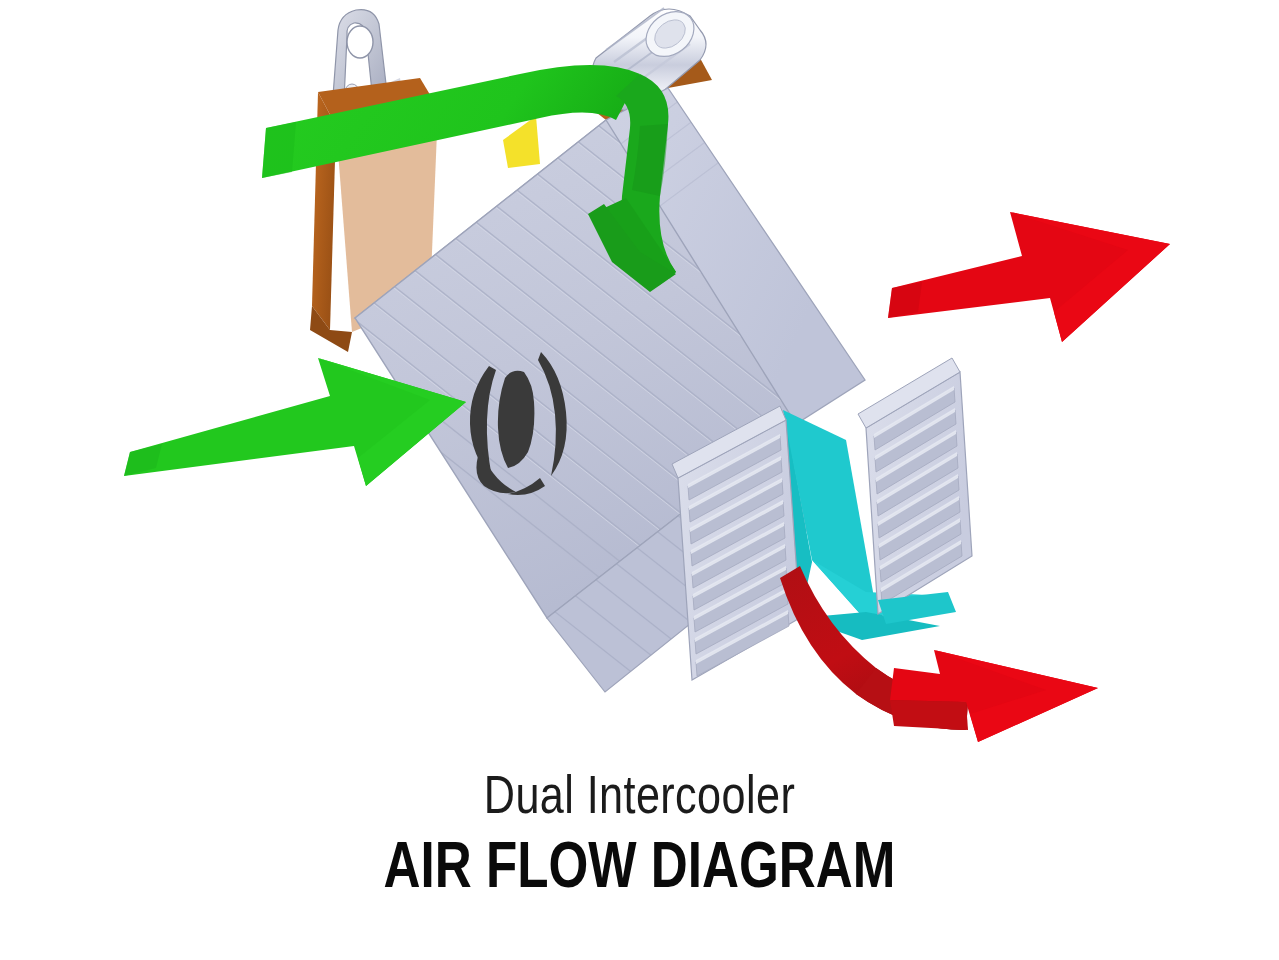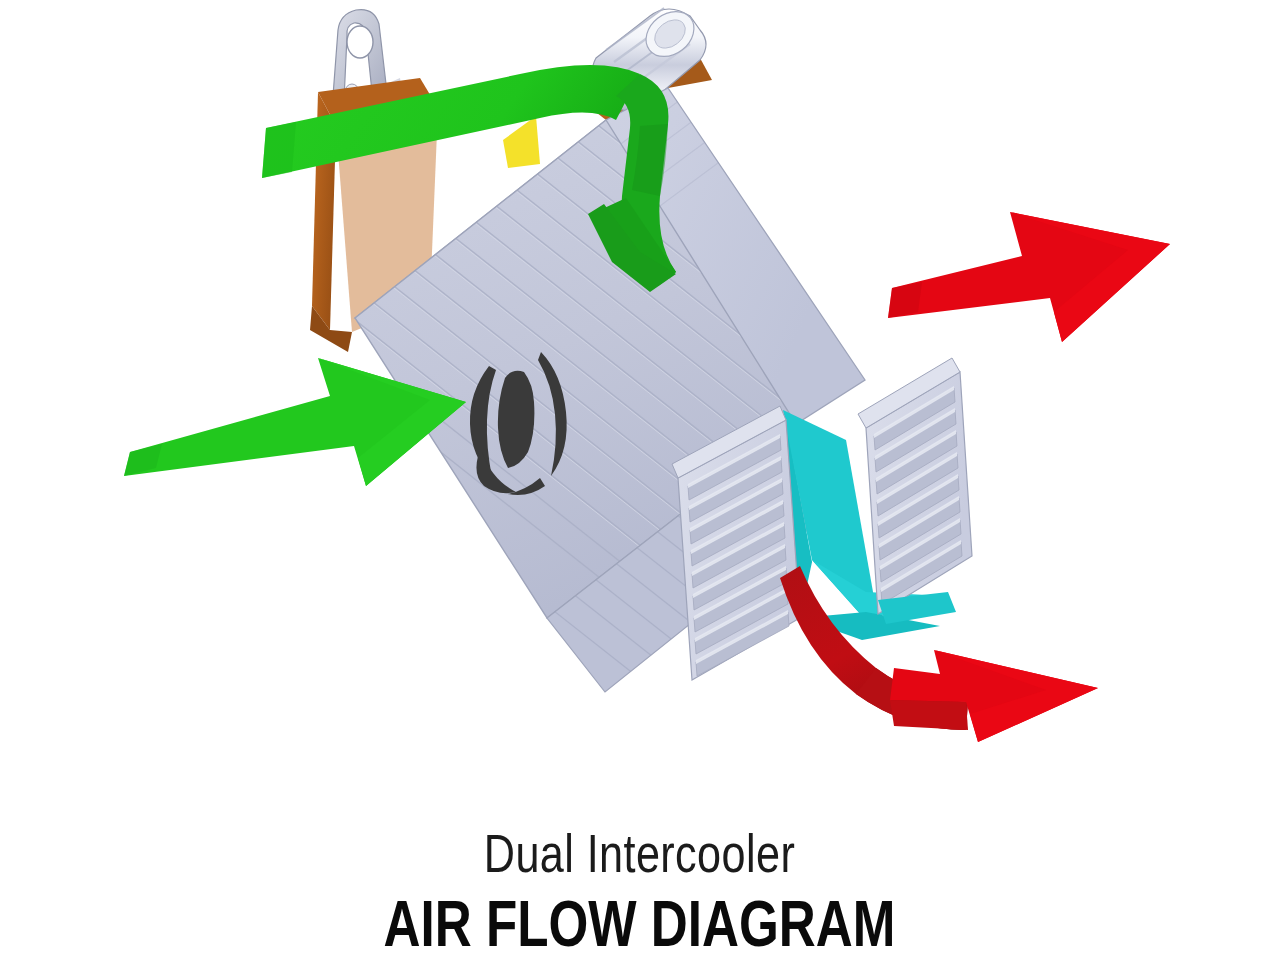--- a/index.html
+++ b/index.html
@@ -24,21 +24,21 @@
   #diagram-svg {
     position: absolute;
     left: 0; top: 0;
     width: 1279px;
     height: 960px;
     display: block;
   }
   .caption-block {
     position: absolute;
     left: 0;
-    top: 822px;
+    top: 763px;
     width: 1279px;
     text-align: center;
     user-select: none;
   }
   .caption-sub {
     font-family: "Liberation Sans Narrow", "Liberation Sans", sans-serif;
     font-size: 54px;
     font-weight: 400;
     line-height: 62px;
     color: #1b1b1b;

